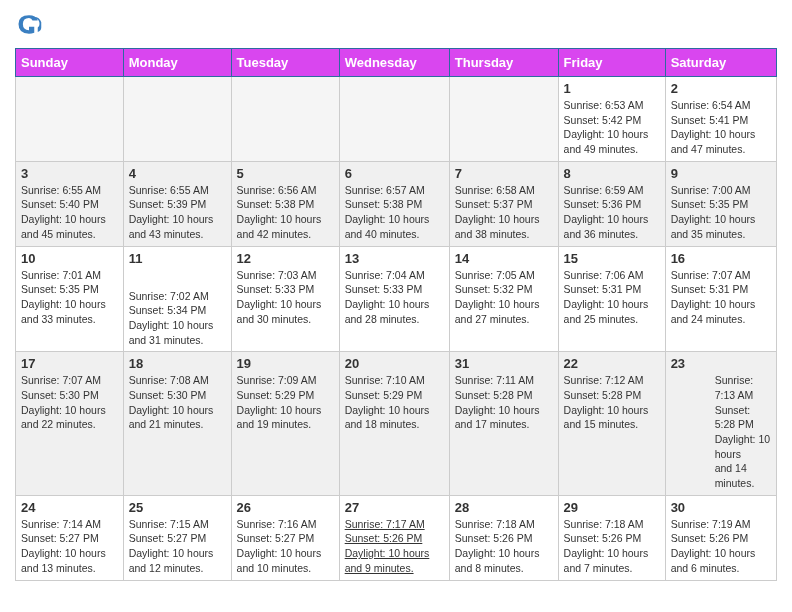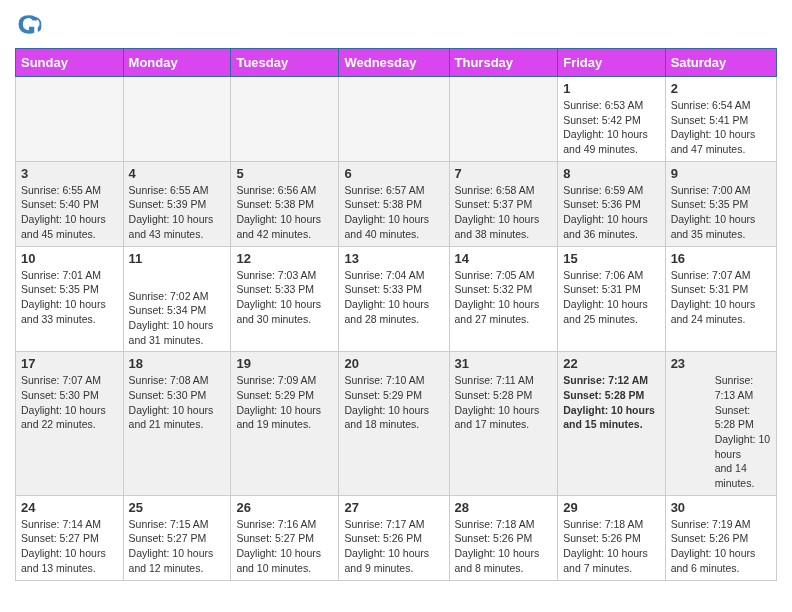--- a/index.html
+++ b/index.html
@@ -275,21 +275,21 @@
           </td>
           <td>
             <div class="day-number">31</div>
             <div class="day-detail" style="white-space: pre-line;">Sunrise: 7:11 AM
 Sunset: 5:28 PM
 Daylight: 10 hours
 and 17 minutes.</div>
           </td>
           <td>
             <div class="day-number">22</div>
-            <div class="day-detail" style="white-space: pre-line; font-weight: bold;">Sunrise: 7:12 AM
+            <div class="day-detail" style="white-space: pre-line;">Sunrise: 7:12 AM
 Sunset: 5:28 PM
 Daylight: 10 hours
 and 15 minutes.</div>
           </td>
           <td>
             <div class="day-number">23</div>
             <div class="day-detail" style="white-space: pre-line; margin-left: 44px;">Sunrise: 7:13 AM
 Sunset: 5:28 PM
 Daylight: 10 hours
 and 14 minutes.</div>
@@ -312,21 +312,21 @@
           </td>
           <td>
             <div class="day-number">26</div>
             <div class="day-detail" style="white-space: pre-line;">Sunrise: 7:16 AM
 Sunset: 5:27 PM
 Daylight: 10 hours
 and 10 minutes.</div>
           </td>
           <td>
             <div class="day-number">27</div>
-            <div class="day-detail" style="white-space: pre-line;">Sunrise: 7:17 AM
+            <div class="day-detail" style="white-space: pre-line; text-decoration: underline;">Sunrise: 7:17 AM
 Sunset: 5:26 PM
 Daylight: 10 hours
 and 9 minutes.</div>
           </td>
           <td>
             <div class="day-number">28</div>
             <div class="day-detail" style="white-space: pre-line;">Sunrise: 7:18 AM
 Sunset: 5:26 PM
 Daylight: 10 hours
 and 8 minutes.</div>

